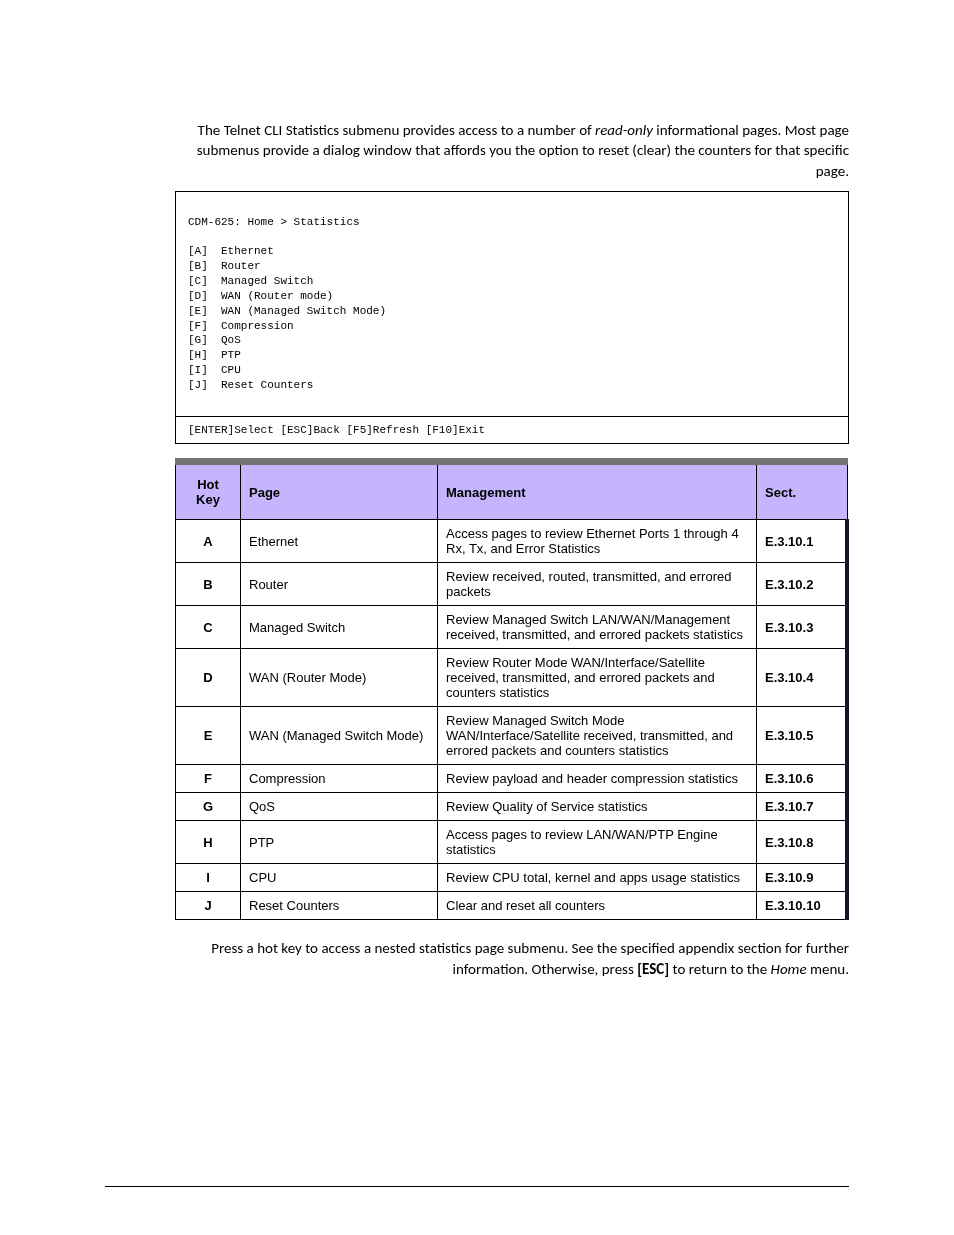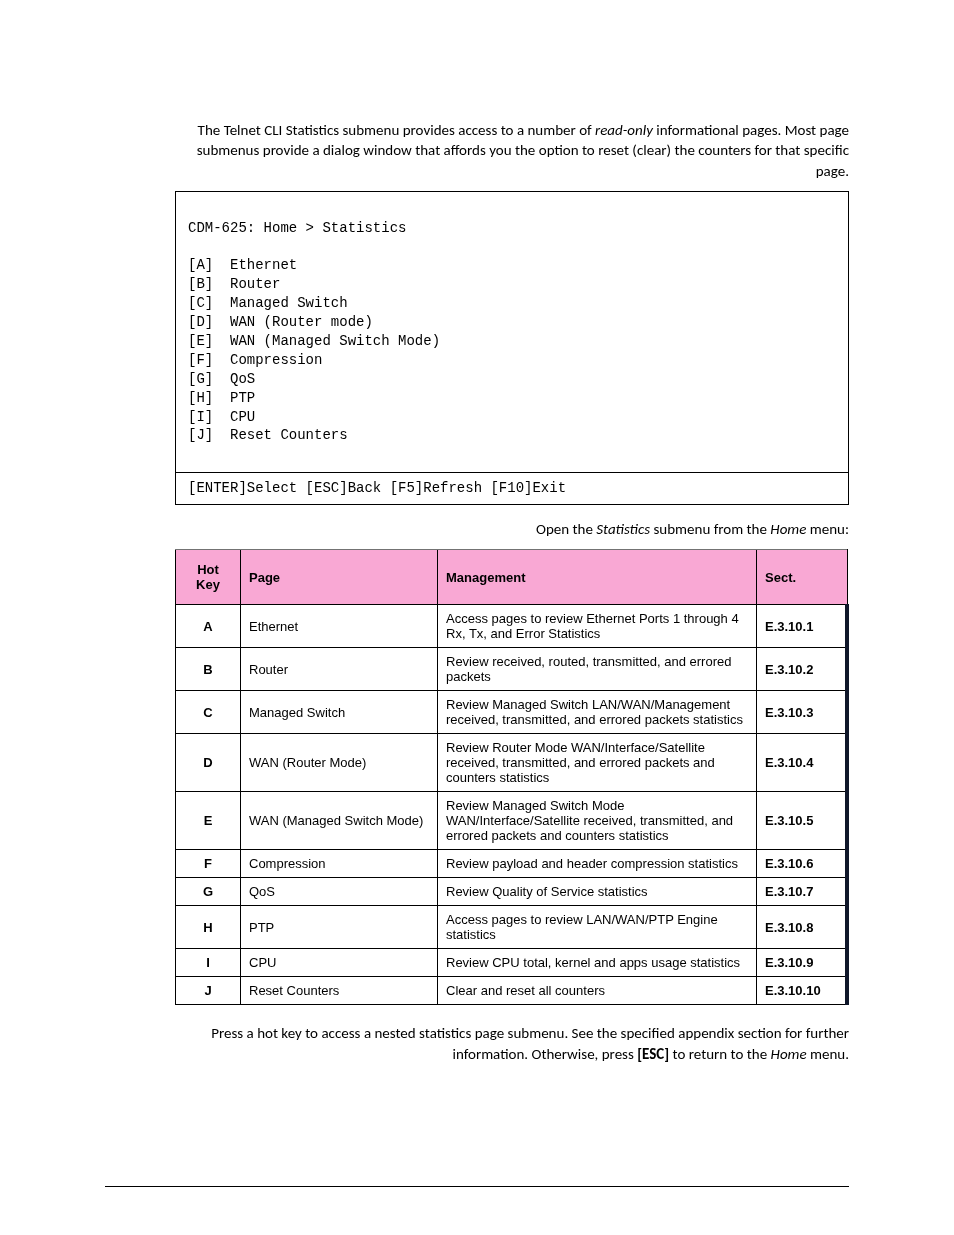--- a/index.html
+++ b/index.html
@@ -31,42 +31,42 @@
     line-height: 1.35;
     margin: 0 0 10px 0;
     text-align: right;
   }
   .italic { font-style: italic; }
   .bold { font-weight: bold; }
   .cli-box {
     border: 1px solid #000;
     padding: 8px 12px 6px 12px;
     font-family: "Courier New", monospace;
-    font-size: 14px;
+    font-size: 11px;
     line-height: 1.35;
     white-space: pre;
     margin: 6px 0 14px 0;
   }
   .cli-divider {
     border-top: 1px solid #000;
     margin: 8px -12px 6px -12px;
   }
   table.hotkey {
     border-collapse: collapse;
     width: 100%;
     margin: 8px 0 18px 0;
     font-family: Arial, Helvetica, sans-serif;
     font-size: 13px;
   }
   table.hotkey th {
-    background: #f9a8d4;
+    background: #c4b5fd;
     font-weight: bold;
     text-align: left;
     padding: 12px 8px;
-    border-top: 1px solid #737373;
+    border-top: 7px solid #737373;
     border-bottom: 1px solid #000;
     border-left: 1px solid #000;
   }
   table.hotkey th:last-child { border-right: 1px solid #000; }
   table.hotkey td {
     padding: 6px 8px;
     border-bottom: 1px solid #000;
     border-left: 1px solid #000;
     vertical-align: middle;
   }
@@ -103,23 +103,20 @@
 <span>[D]  WAN (Router mode)</span>
 <span>[E]  WAN (Managed Switch Mode)</span>
 <span>[F]  Compression</span>
 <span>[G]  QoS</span>
 <span>[H]  PTP</span>
 <span>[I]  CPU</span>
 <span>[J]  Reset Counters</span>
 
 <div class="cli-divider"></div><span>[ENTER]Select [ESC]Back [F5]Refresh [F10]Exit</span></div>
 
-    <p class="para">
-      <span>Open the </span><span class="italic">Statistics</span><span> submenu from the </span><span class="italic">Home</span><span> menu:</span>
-    </p>
 
     <table class="hotkey">
       <thead>
         <tr>
           <th class="col-key">Hot Key</th>
           <th class="col-page">Page</th>
           <th>Management</th>
           <th class="col-sect">Sect.</th>
         </tr>
       </thead>

